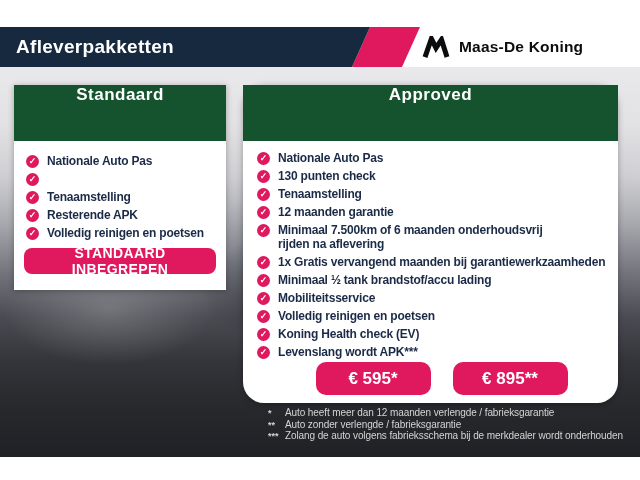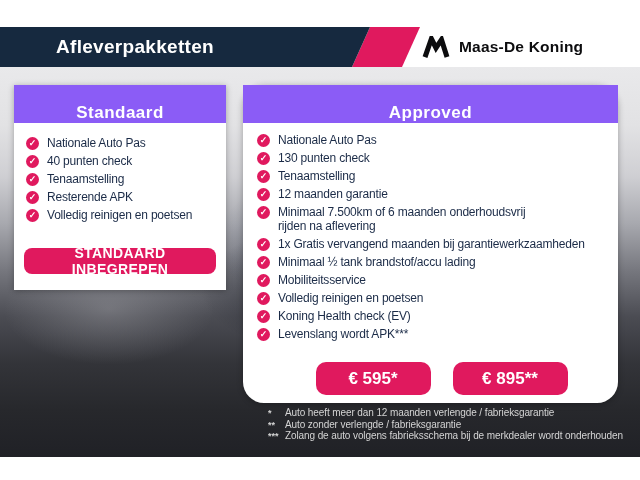--- a/index.html
+++ b/index.html
@@ -15,50 +15,50 @@
       radial-gradient(260px 120px at 62% 45%, rgba(28,42,78,0.45), rgba(28,42,78,0) 70%),
       radial-gradient(150px 80px at 17% 62%, rgba(195,195,200,0.30), rgba(195,195,200,0) 70%),
       linear-gradient(180deg, #e9e9eb 0%, #e2e2e4 15%, #cfcfd3 28%, #a8a9af 40%, #77787f 52%, #4b4c53 64%, #333439 76%, #27282c 88%, #202126 100%);
   }
 
   
   .hdr-navy {
     position:absolute; left:0; top:27px; width:370px; height:40px;
     background:#16293f; z-index:3;
     clip-path:polygon(0 0, 100% 0, calc(100% - 18px) 100%, 0 100%);
-    display:flex; align-items:center; padding-left:56px;
+    display:flex; align-items:center; padding-left:16px;
   }
   .hdr-title { color:#fff; font-size:19px; font-weight:bold; letter-spacing:0.3px; }
   .hdr-pink {
     position:absolute; left:352px; top:27px; width:68px; height:40px;
     background:#e0195e; z-index:2;
     clip-path:polygon(18px 0, 100% 0, calc(100% - 18px) 100%, 0 100%);
   }
   .brand { position:absolute; left:422px; top:27px; height:40px; z-index:3;
     display:flex; align-items:center; gap:9px; }
   .brand-text { font-size:15.5px; font-weight:bold; color:#0c0c0e; letter-spacing:0.2px; }
 
   
   .panel { position:absolute; background:#fff; box-shadow:0 1px 6px rgba(0,0,0,0.30); z-index:2; }
   .panel-standard { left:14px; top:85px; width:212px; height:205px; }
   .panel-approved { left:243px; top:85px; width:375px; height:318px;border-radius:21px; }
-  .panel-header { height:38px; background:#8b5cf6; display:flex; align-items:flex-end; justify-content:center; }
+  .panel-header { height:56px; background:#14532d; display:flex; align-items:flex-start; justify-content:center; }
   .panel-title { color:#fff; font-size:17px; font-weight:bold; letter-spacing:0.5px; }
 
   .check-list { padding:13px 6px 0 12px; }
   .panel-approved .check-list { padding:10px 6px 0 14px; }
   .check-row { display:flex; align-items:flex-start; margin-bottom:4px; }
   .check-icon {
     flex:0 0 13px; width:13px; height:13px; border-radius:50%;
     background:#e0195e; color:#fff; font-size:9px; font-weight:bold;
     display:flex; align-items:center; justify-content:center;
     margin-right:8px; margin-top:1px; line-height:1;
   }
   .check-text {
-    font-size:12px; font-weight:normal; color:#1b2b47;
+    font-size:12px; font-weight:bold; color:#1b2b47;
     line-height:14px; letter-spacing:-0.2px; white-space:pre;
   }
 
   .std-button {
     position:absolute; left:10px; right:10px; bottom:16px; height:26px;
     background:#e0195e; border-radius:8px; border:none; cursor:pointer;
     display:flex; align-items:center; justify-content:center;
     color:#fff; font-size:14px; font-weight:bold; letter-spacing:0.4px;
     font-family:"Liberation Sans", sans-serif;
   }
@@ -103,21 +103,20 @@
     <div class="panel-header">
       <span class="panel-title">Standaard</span>
     </div>
     <div class="check-list">
         <div class="check-row">
         <span class="check-icon">✓</span>
         <span class="check-text">Nationale Auto Pas</span>
       </div>
         <div class="check-row">
         <span class="check-icon">✓</span>
-        <span class="check-text">40 punten check</span>
       </div>
         <div class="check-row">
         <span class="check-icon">✓</span>
         <span class="check-text">Tenaamstelling</span>
       </div>
         <div class="check-row">
         <span class="check-icon">✓</span>
         <span class="check-text">Resterende APK</span>
       </div>
         <div class="check-row">

